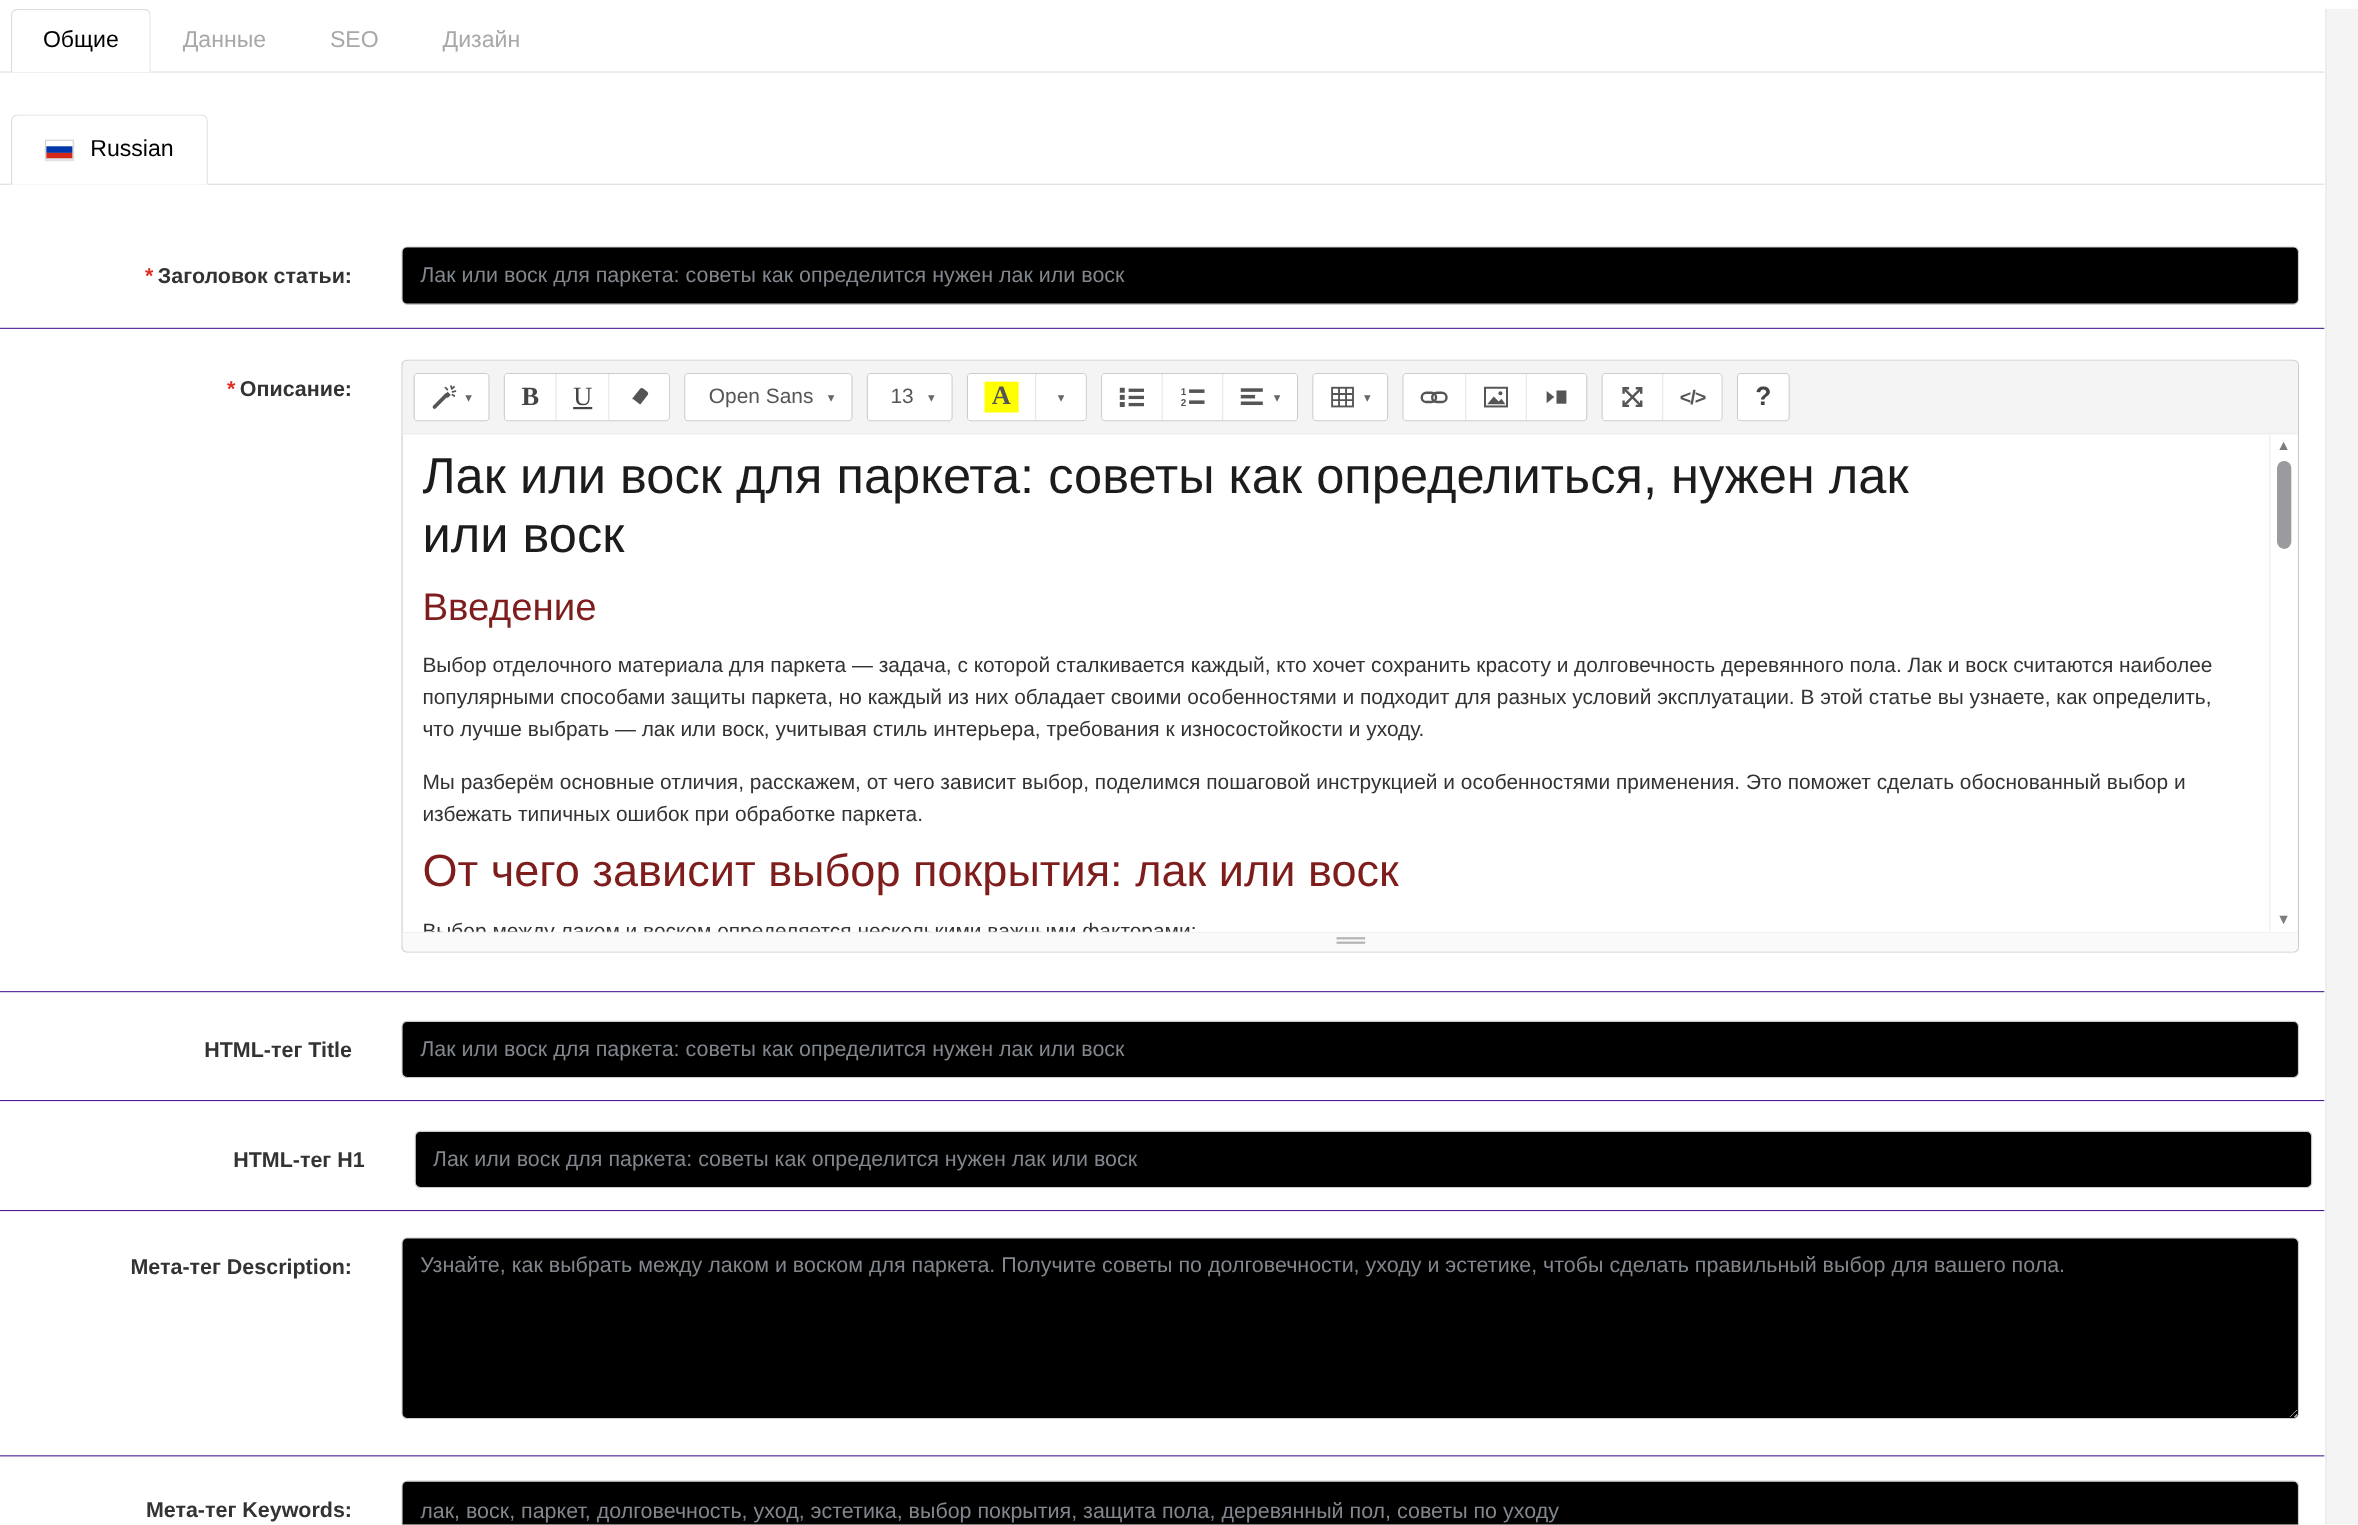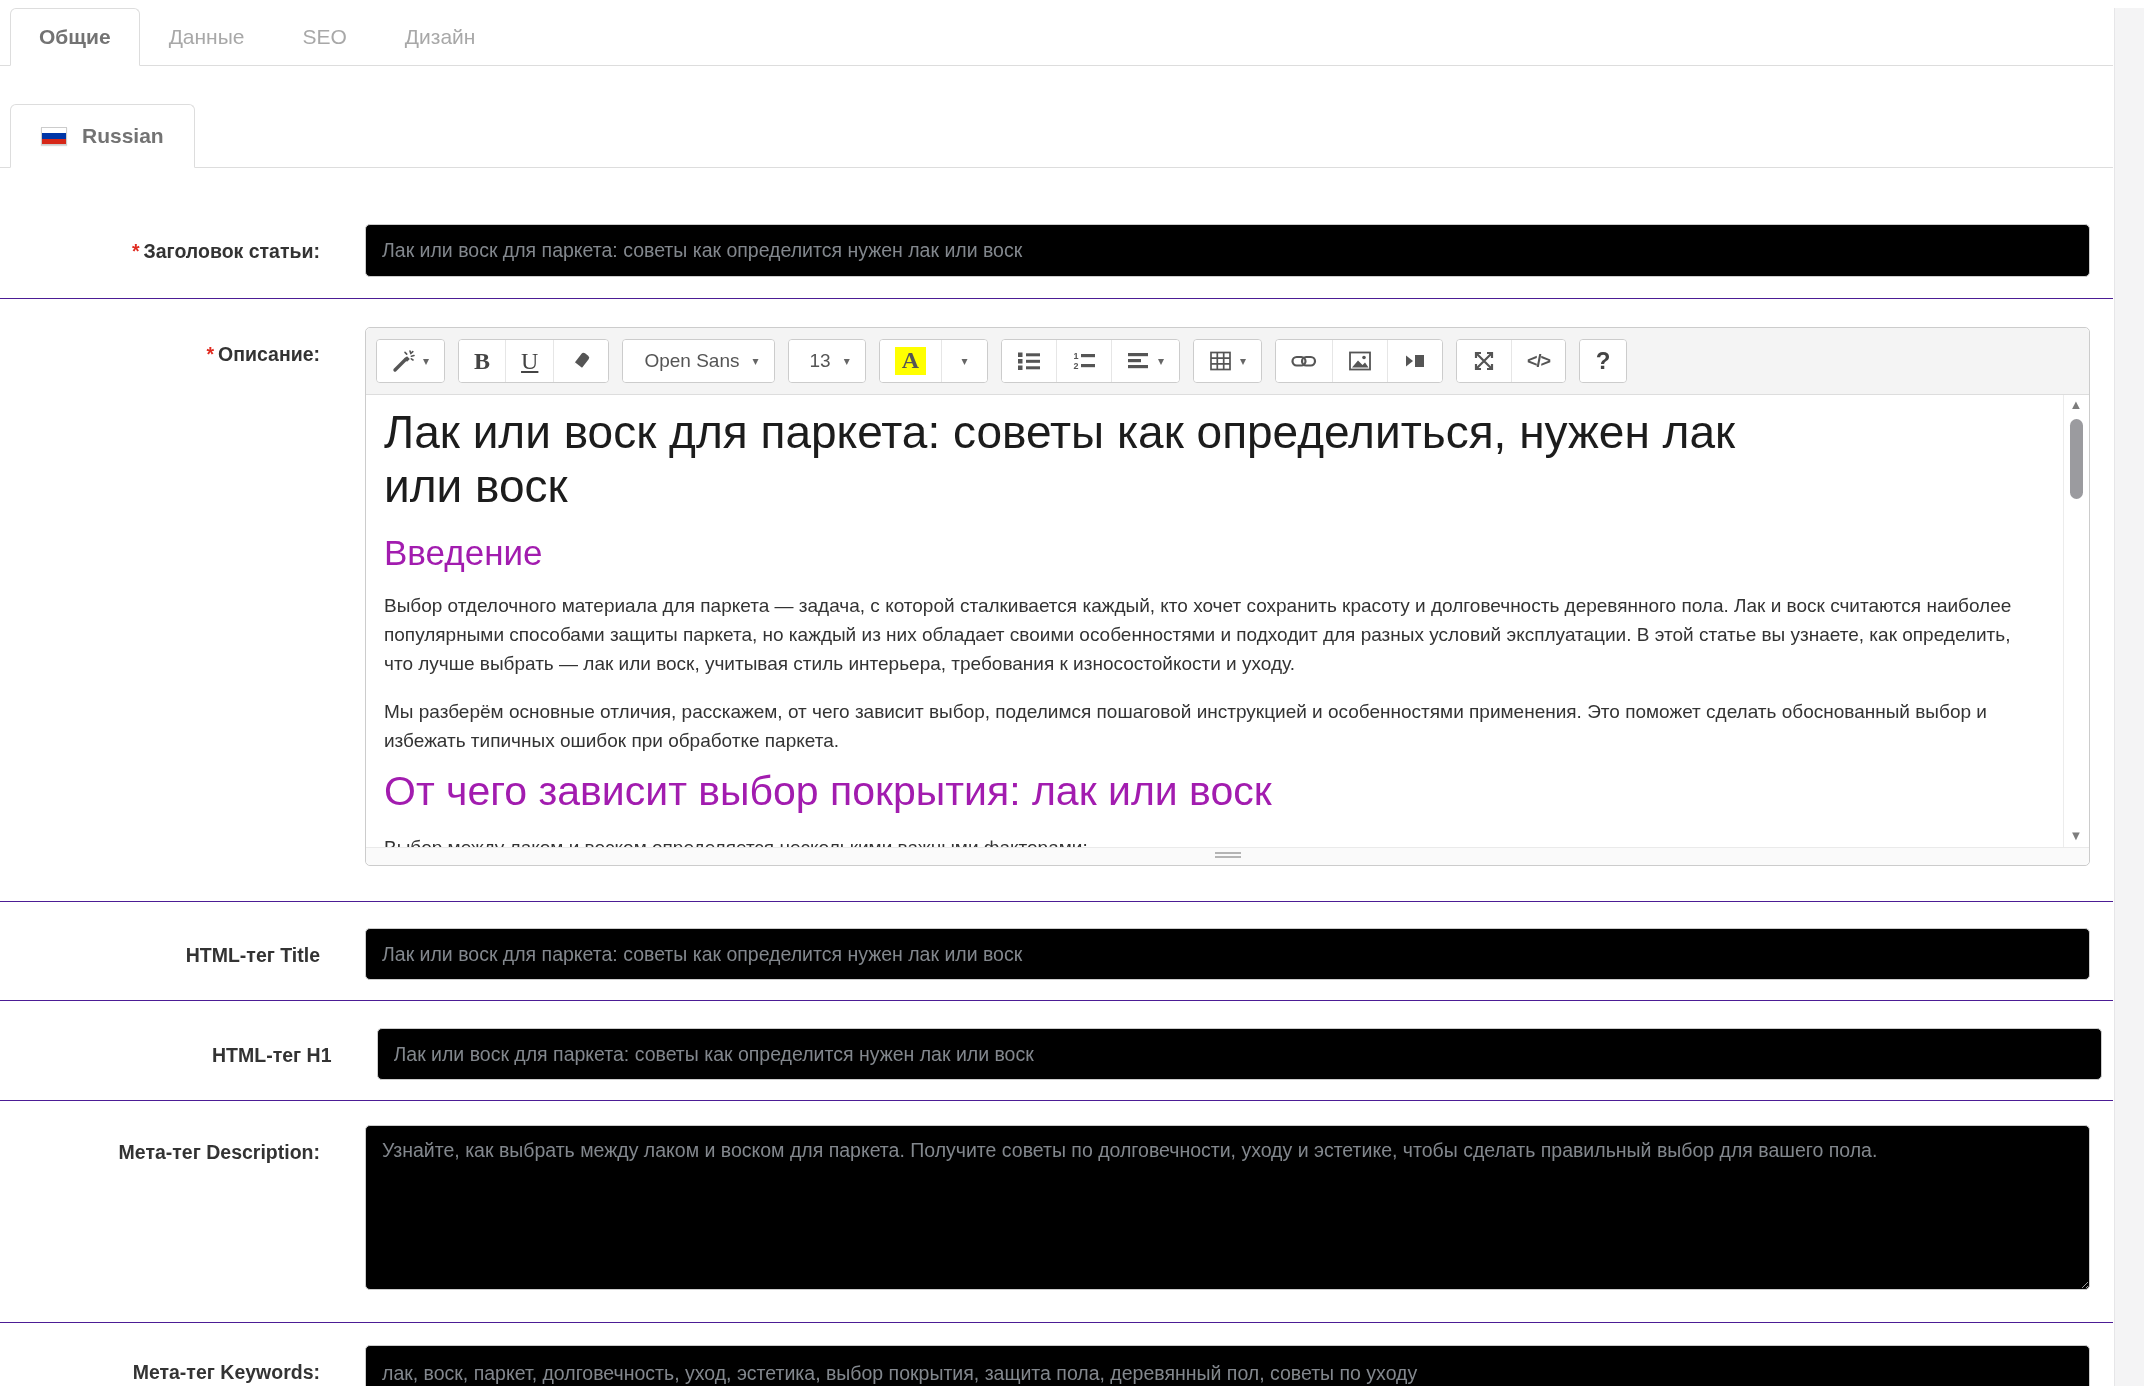--- a/index.html
+++ b/index.html
@@ -13,21 +13,21 @@
 
   .content { width:2113px; }
 
   
   .tabbar { display:flex; align-items:flex-end; border-bottom:1px solid #ddd;
     padding-left:10px; margin-top:8px; }
   .tabbar.lang { margin-top:38px; }
   .tab { padding:16px 28px; font-size:21px; color:#a8a8a8; cursor:pointer;
     border:1px solid transparent; margin-bottom:-1px; white-space:nowrap; }
   .tab.active { background:#fff; border-color:#ddd; border-bottom-color:#fff;
-    border-radius:6px 6px 0 0; color:#737373; font-weight:700; }
+    border-radius:6px 6px 0 0; color:#000000; font-weight:400; }
   .tab.lang-tab { padding:19px 30px; display:flex; align-items:center; gap:15px; }
   .flag { display:inline-block; width:26px; height:18px; border:1px solid #ccc;
     box-shadow:0 1px 1px rgba(0,0,0,.15); position:relative; overflow:hidden; }
   .flag i { display:block; height:33.33%; }
 
   
   .frow { display:flex; border-bottom:1px solid #4c1d95; }
   .frow:last-child { border-bottom:none; }
   .flabel { width:320px; flex:0 0 320px; text-align:right; font-weight:700;
     font-size:19.5px; color:#333; padding-top:15px; line-height:1.3; }
@@ -66,21 +66,21 @@
   .color-a { font-family:"Liberation Serif", serif; font-weight:700; font-size:24px;
     color:#555; background:#ffff00; padding:1px 7px 3px; line-height:1; }
   .codeview-label { font-size:18px; font-weight:700; letter-spacing:-1px; }
   .help-label { font-size:24px; font-weight:700; color:#444; }
   .icon svg { display:block; }
 
   .note-content { position:relative; height:452px; overflow:hidden;
     padding:2px 46px 0 18px; }
   .note-content h1 { font-size:46px; font-weight:400; color:#1c1c1c;
     line-height:1.18; margin:8px 0 0; max-width:1430px; }
-  .note-content h2 { font-weight:400; color:#a21caf; }
+  .note-content h2 { font-weight:400; color:#7f1d1d; }
   .h2-intro { font-size:35px; margin:19px 0 0; }
   .h2-factors { font-size:41px; margin:12px 0 0; }
   .note-content p { font-size:19px; line-height:1.55; color:#333; margin:18px 0 0; }
 
   .vscroll { position:absolute; top:0; right:1px; width:25px; height:100%;
     background:#fff; border-left:1px solid #ececec; }
   .vscroll .arr { position:absolute; left:0; width:100%; text-align:center;
     font-size:13px; color:#7d7d7d; }
   .arr.up { top:2px; } .arr.down { bottom:4px; }
   .vthumb { position:absolute; left:6px; top:24px; width:13px; height:80px;

